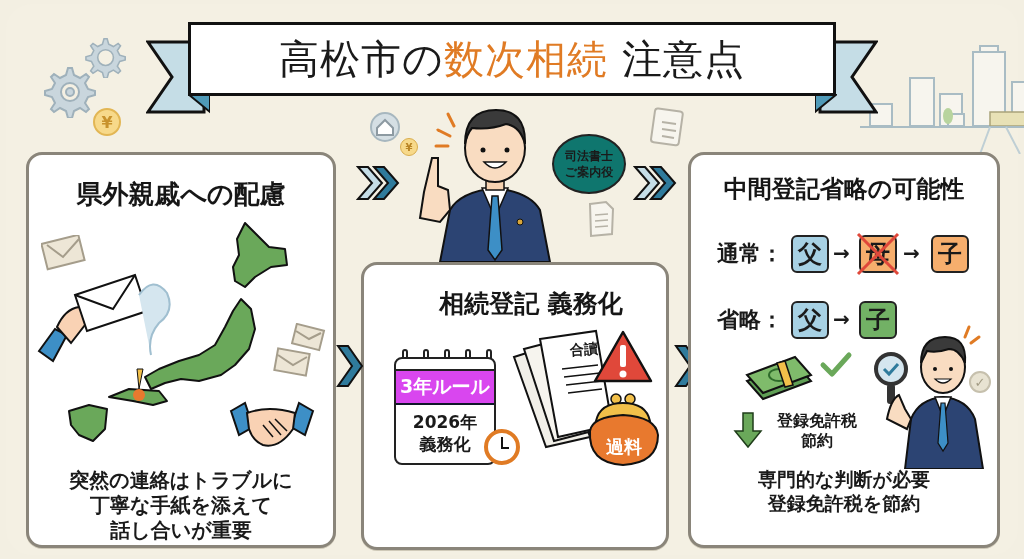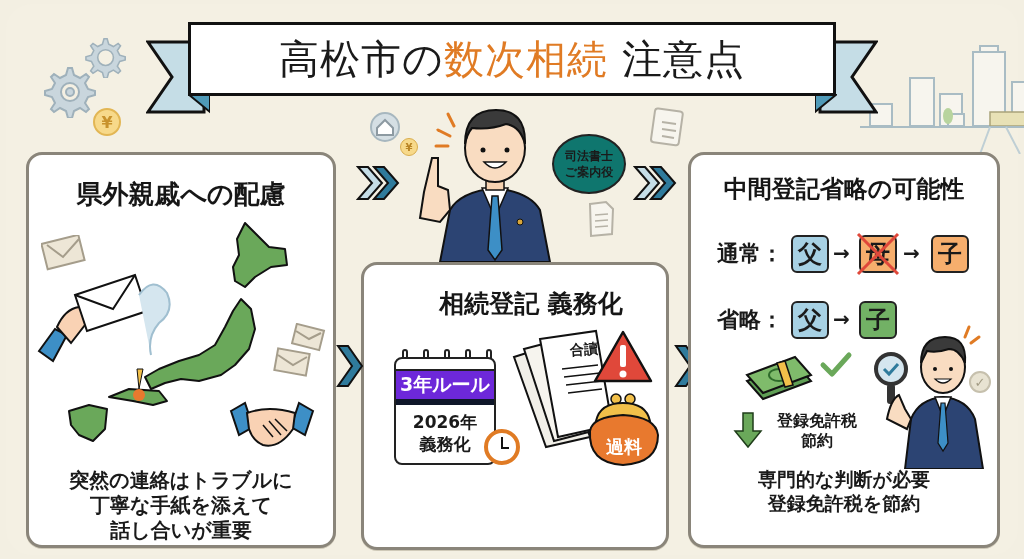--- a/index.html
+++ b/index.html
@@ -43,21 +43,21 @@
   .tok-blue { background:#a7d1e4; }
   .tok-orange { background:#f6ae6d; }
   .tok-green { background:#72b165; }
   .row-label { position:absolute; font-size: 22px; font-weight:bold; }
   .arrow-r { position:absolute; font-size: 20px; font-weight: bold; }
 
   .calendar {
     position:absolute; left: 30px; top: 92px; width: 102px; height: 108px;
     border: 2px solid #222; border-radius: 8px; background:#fff; overflow:hidden;
   }
-  .calendar .cal-head { height: 36px; background:#6d28d9; color:#fff; font-weight:bold; font-size:19px; display:flex; align-items:center; justify-content:center; margin-top:10px; border-top:2px solid #222; border-bottom:6px solid #0f172a;}
+  .calendar .cal-head { height: 36px; background:#d946ef; color:#fff; font-weight:bold; font-size:19px; display:flex; align-items:center; justify-content:center; margin-top:10px; border-top:2px solid #222; border-bottom:2px solid #0f172a;}
   .calendar .cal-body { text-align:center; font-weight:bold; font-size:17px; line-height:22px; padding-top:6px; }
   .rings { position:absolute; left:38px; top:84px; width:90px; height:20px; display:flex; justify-content:space-between; }
   .rings span { width:6px; height:18px; border:2px solid #222; border-radius:3px; background:#fff; }
 
   .speech {
     position:absolute; left:552px; top:134px; width:74px; height:60px; background:#0f766e;
     border: 2px solid #222; border-radius: 50%; font-size:12px; font-weight:bold; line-height:16px;
     display:flex; flex-direction:column; align-items:center; justify-content:center;
   }
 </style>

